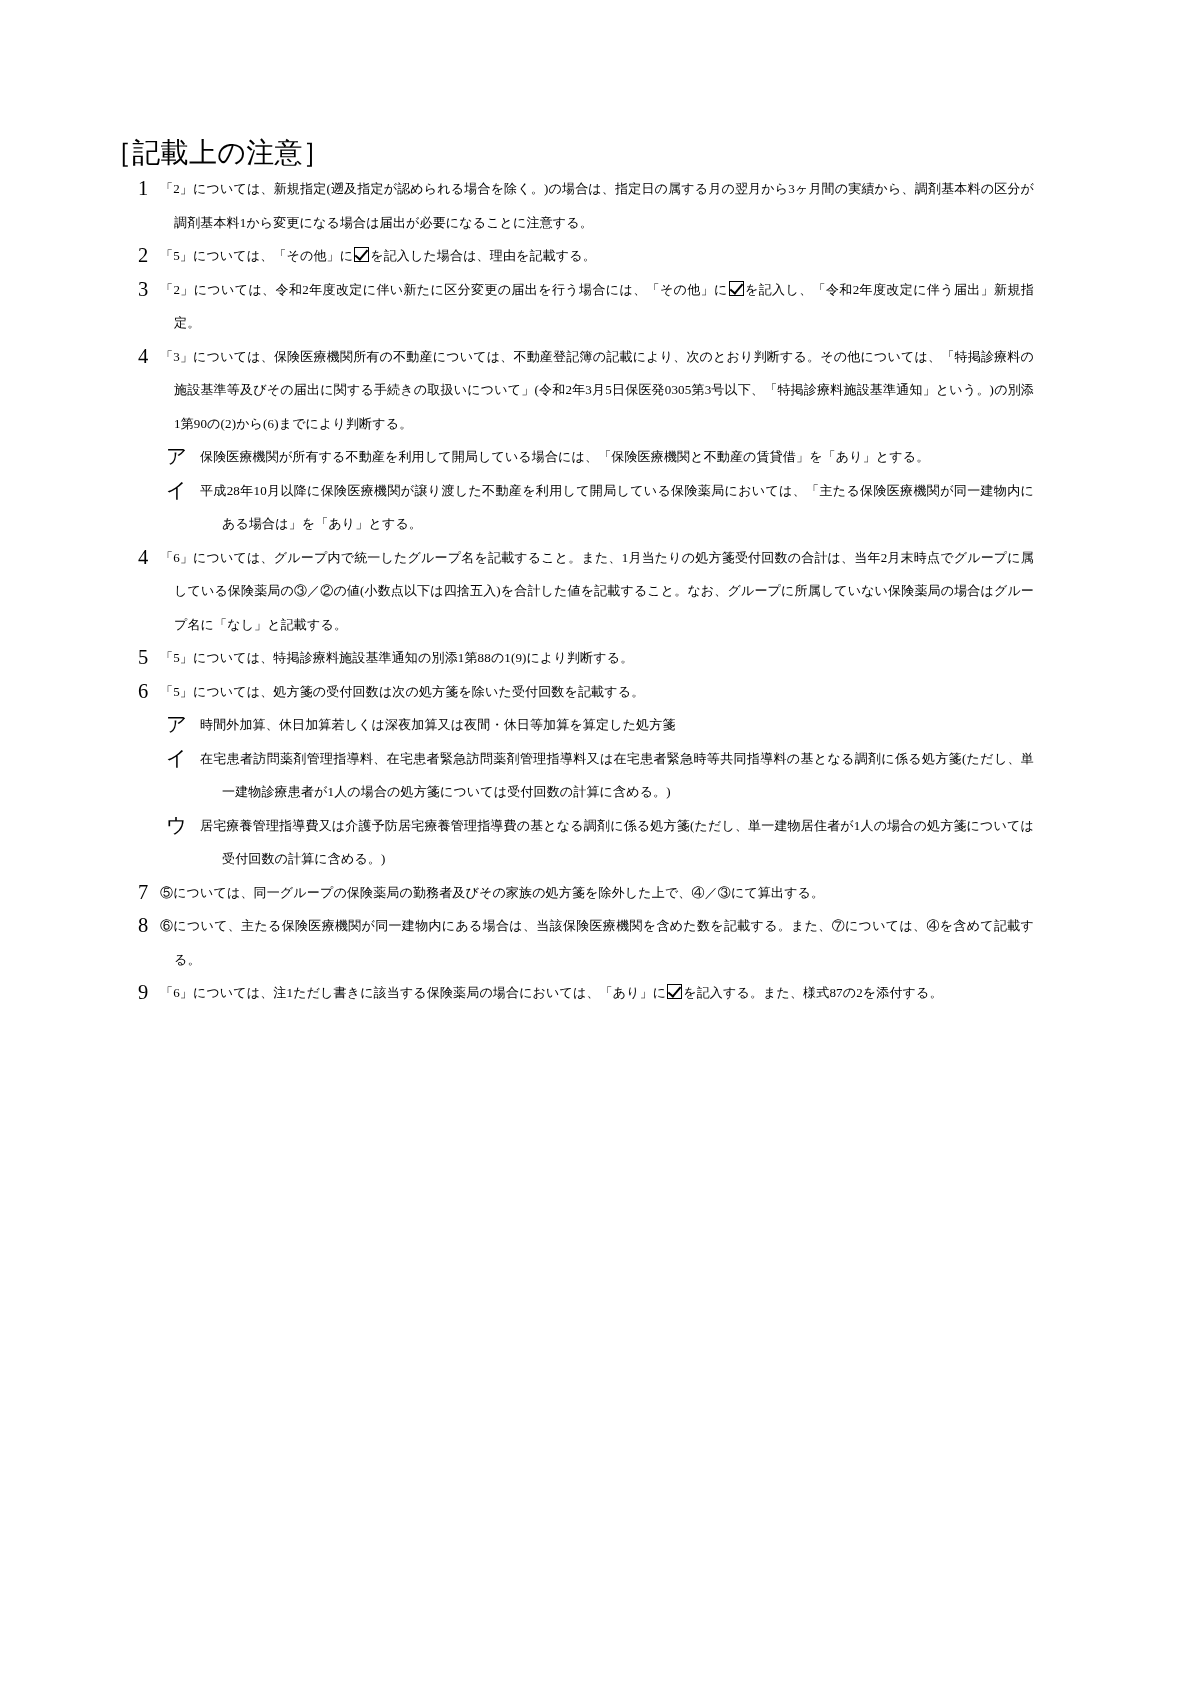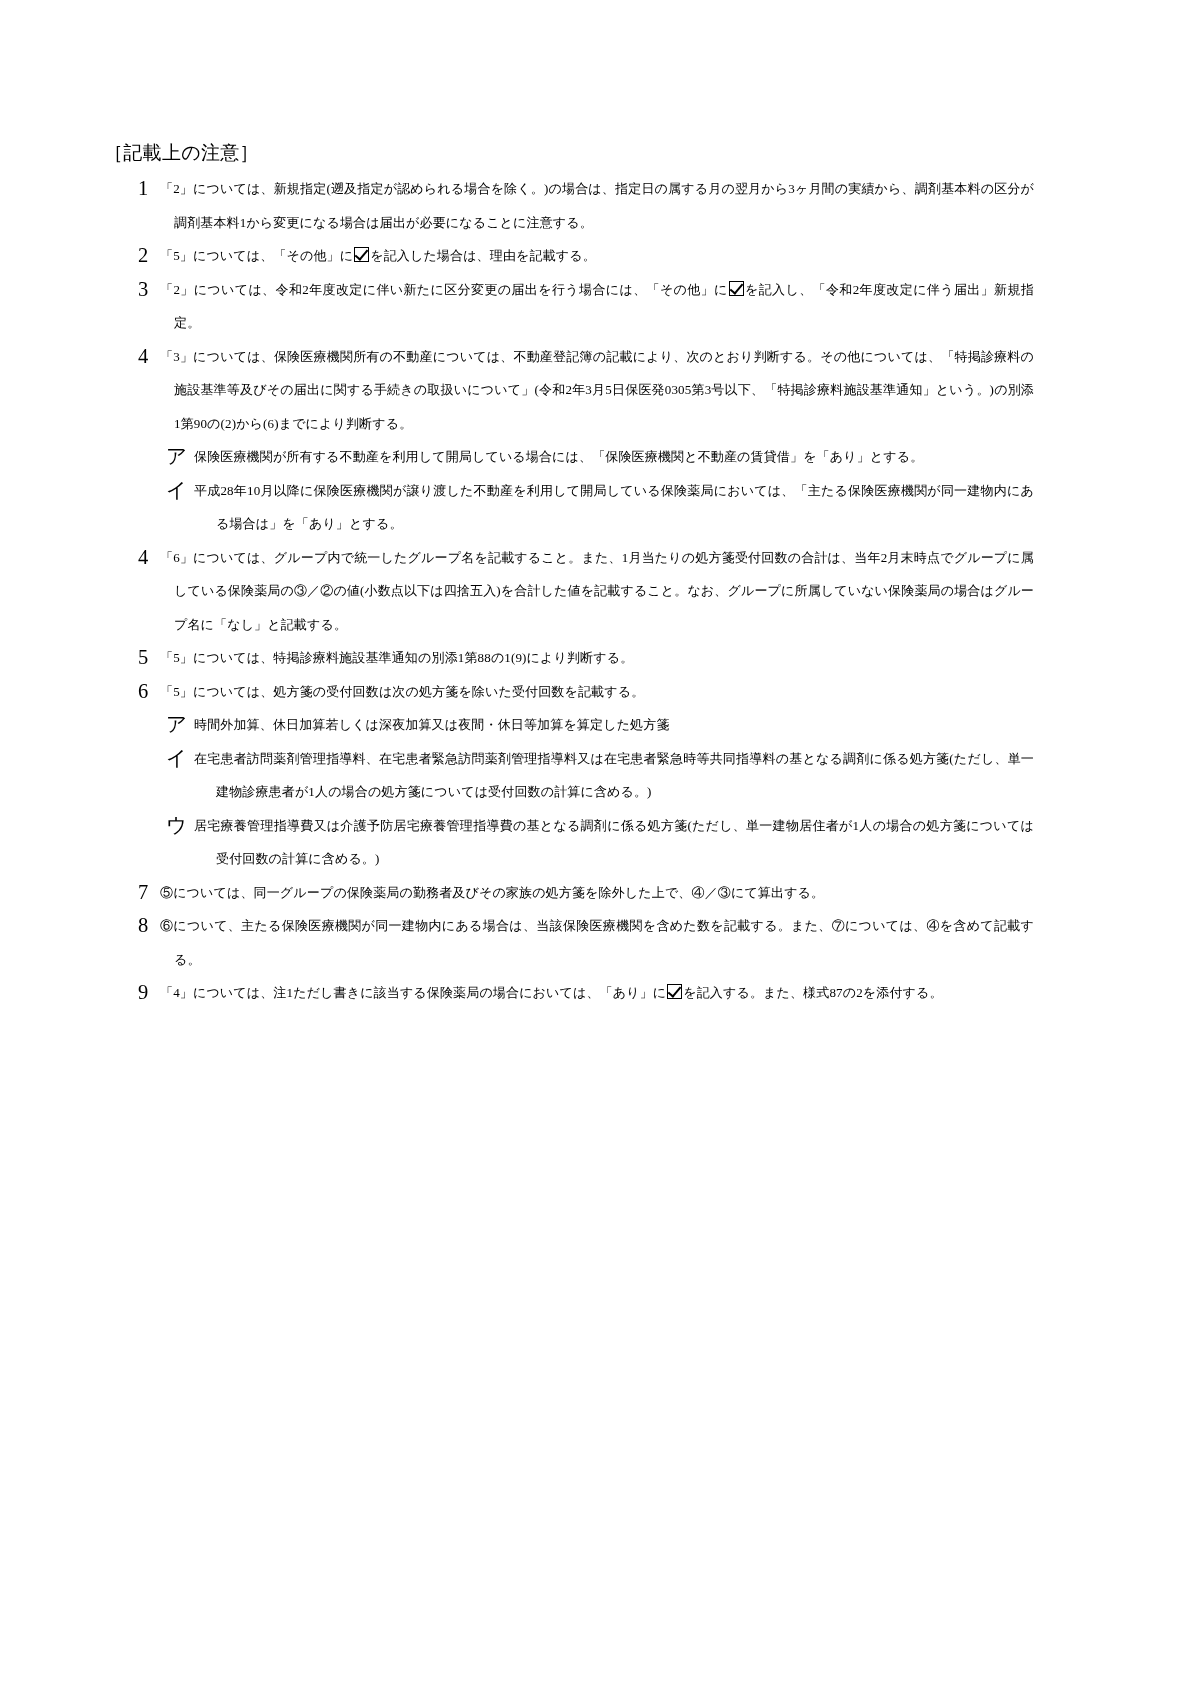--- a/index.html
+++ b/index.html
@@ -21,21 +21,21 @@
     height: 1695px;
     background: #fff;
   }
   .content {
     position: absolute;
     left: 104px;
     top: 136px;
     width: 930px;
   }
   .doc-title {
-    font-size: 19px;
+    font-size: 28px;
     line-height: 34px;
     letter-spacing: 0.3px;
     margin-bottom: 2px;
   }
   .item {
     display: flex;
     align-items: flex-start;
     margin-bottom: 0px;
   }
   .marker {
@@ -68,20 +68,21 @@
     text-indent: 0;
   }
   
   .body-num {
     padding-left: 14px;
     text-indent: -14px;
   }
   .body-kana {
     padding-left: 22px;
     text-indent: -22px;
+    margin-left: 6px;
   }
   .chk {
     display: inline-block;
     width: 15px;
     height: 15px;
     border: 1.6px solid #000;
     position: relative;
     vertical-align: -2px;
     margin: 0 1px;
     box-sizing: border-box;
@@ -171,17 +172,17 @@
       <div class="body-text body-num">⑤については、同一グループの保険薬局の勤務者及びその家族の処方箋を除外した上で、④／③にて算出する。</div>
     </div>
 
     <div class="item">
       <div class="marker m-num">8</div>
       <div class="body-text body-num">⑥について、主たる保険医療機関が同一建物内にある場合は、当該保険医療機関を含めた数を記載する。また、⑦については、④を含めて記載する。</div>
     </div>
 
     <div class="item">
       <div class="marker m-num">9</div>
-      <div class="body-text body-num"><span>「4」については、注1ただし書きに該当する保険薬局の場合においては、「あり」に</span><span class="chk"></span><span>を記入する。また、様式87の2を添付する。</span></div>
+      <div class="body-text body-num"><span>「6」については、注1ただし書きに該当する保険薬局の場合においては、「あり」に</span><span class="chk"></span><span>を記入する。また、様式87の2を添付する。</span></div>
     </div>
 
   </div>
 </div>
 
 </body></html>

